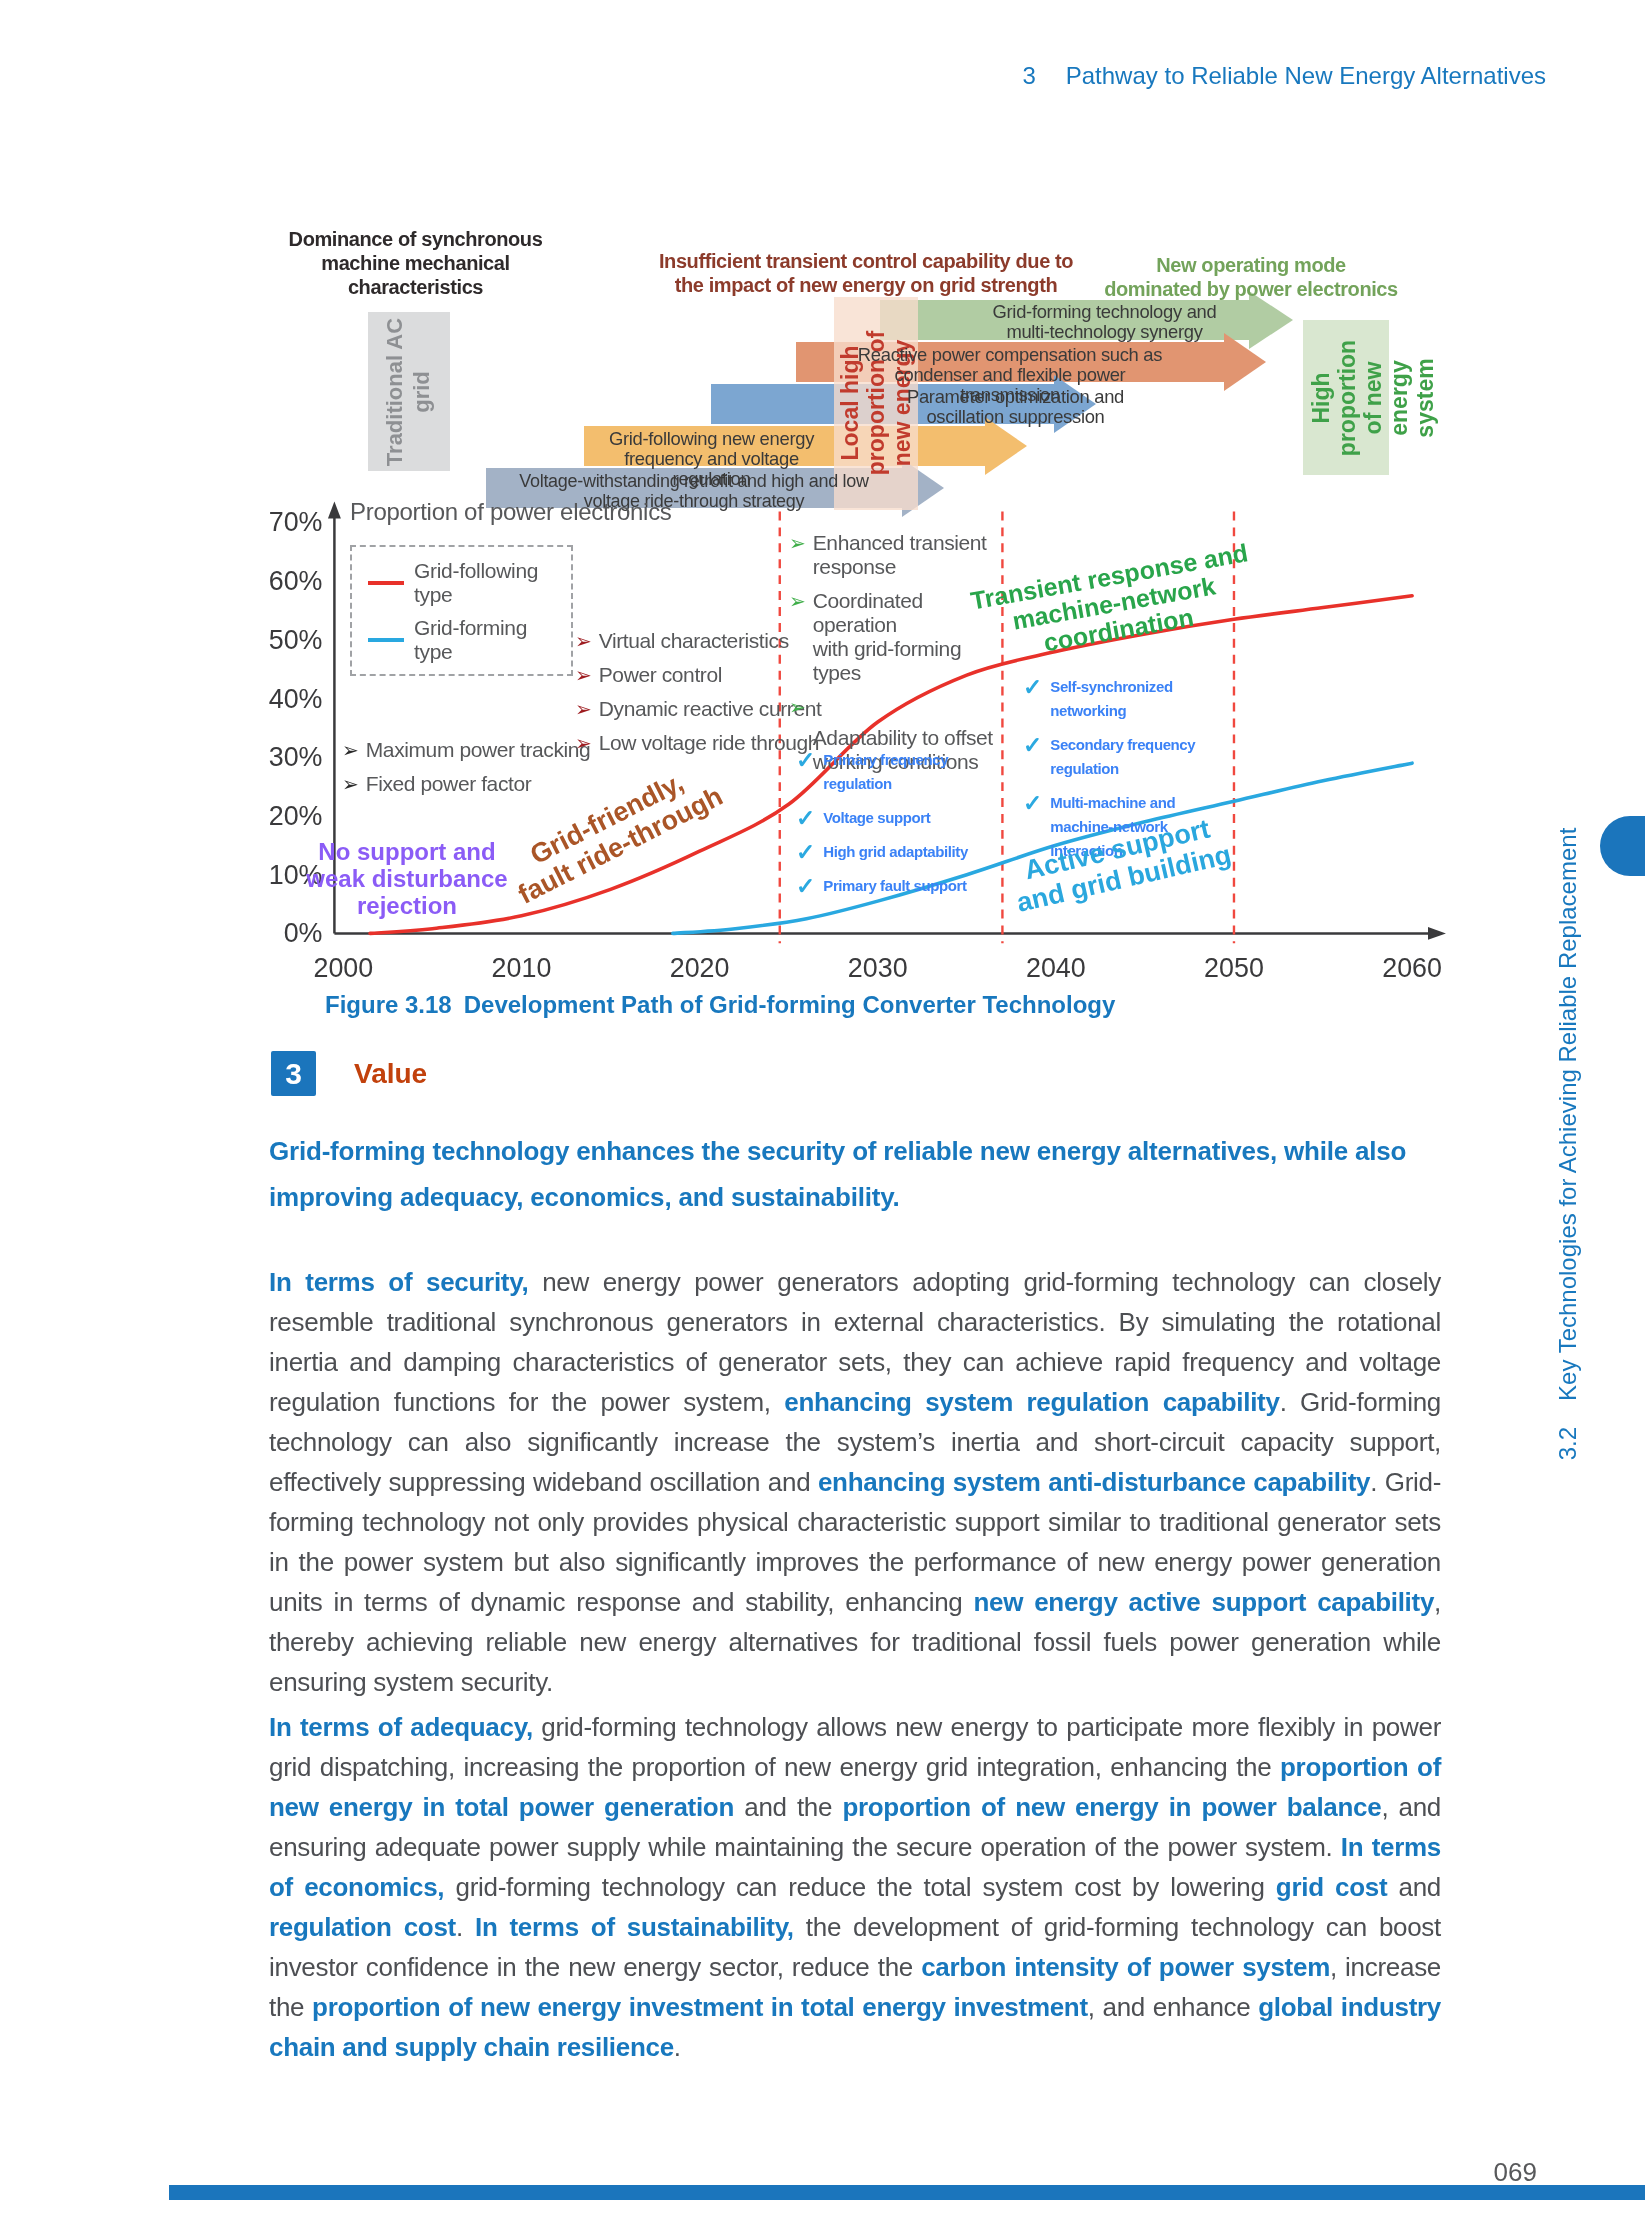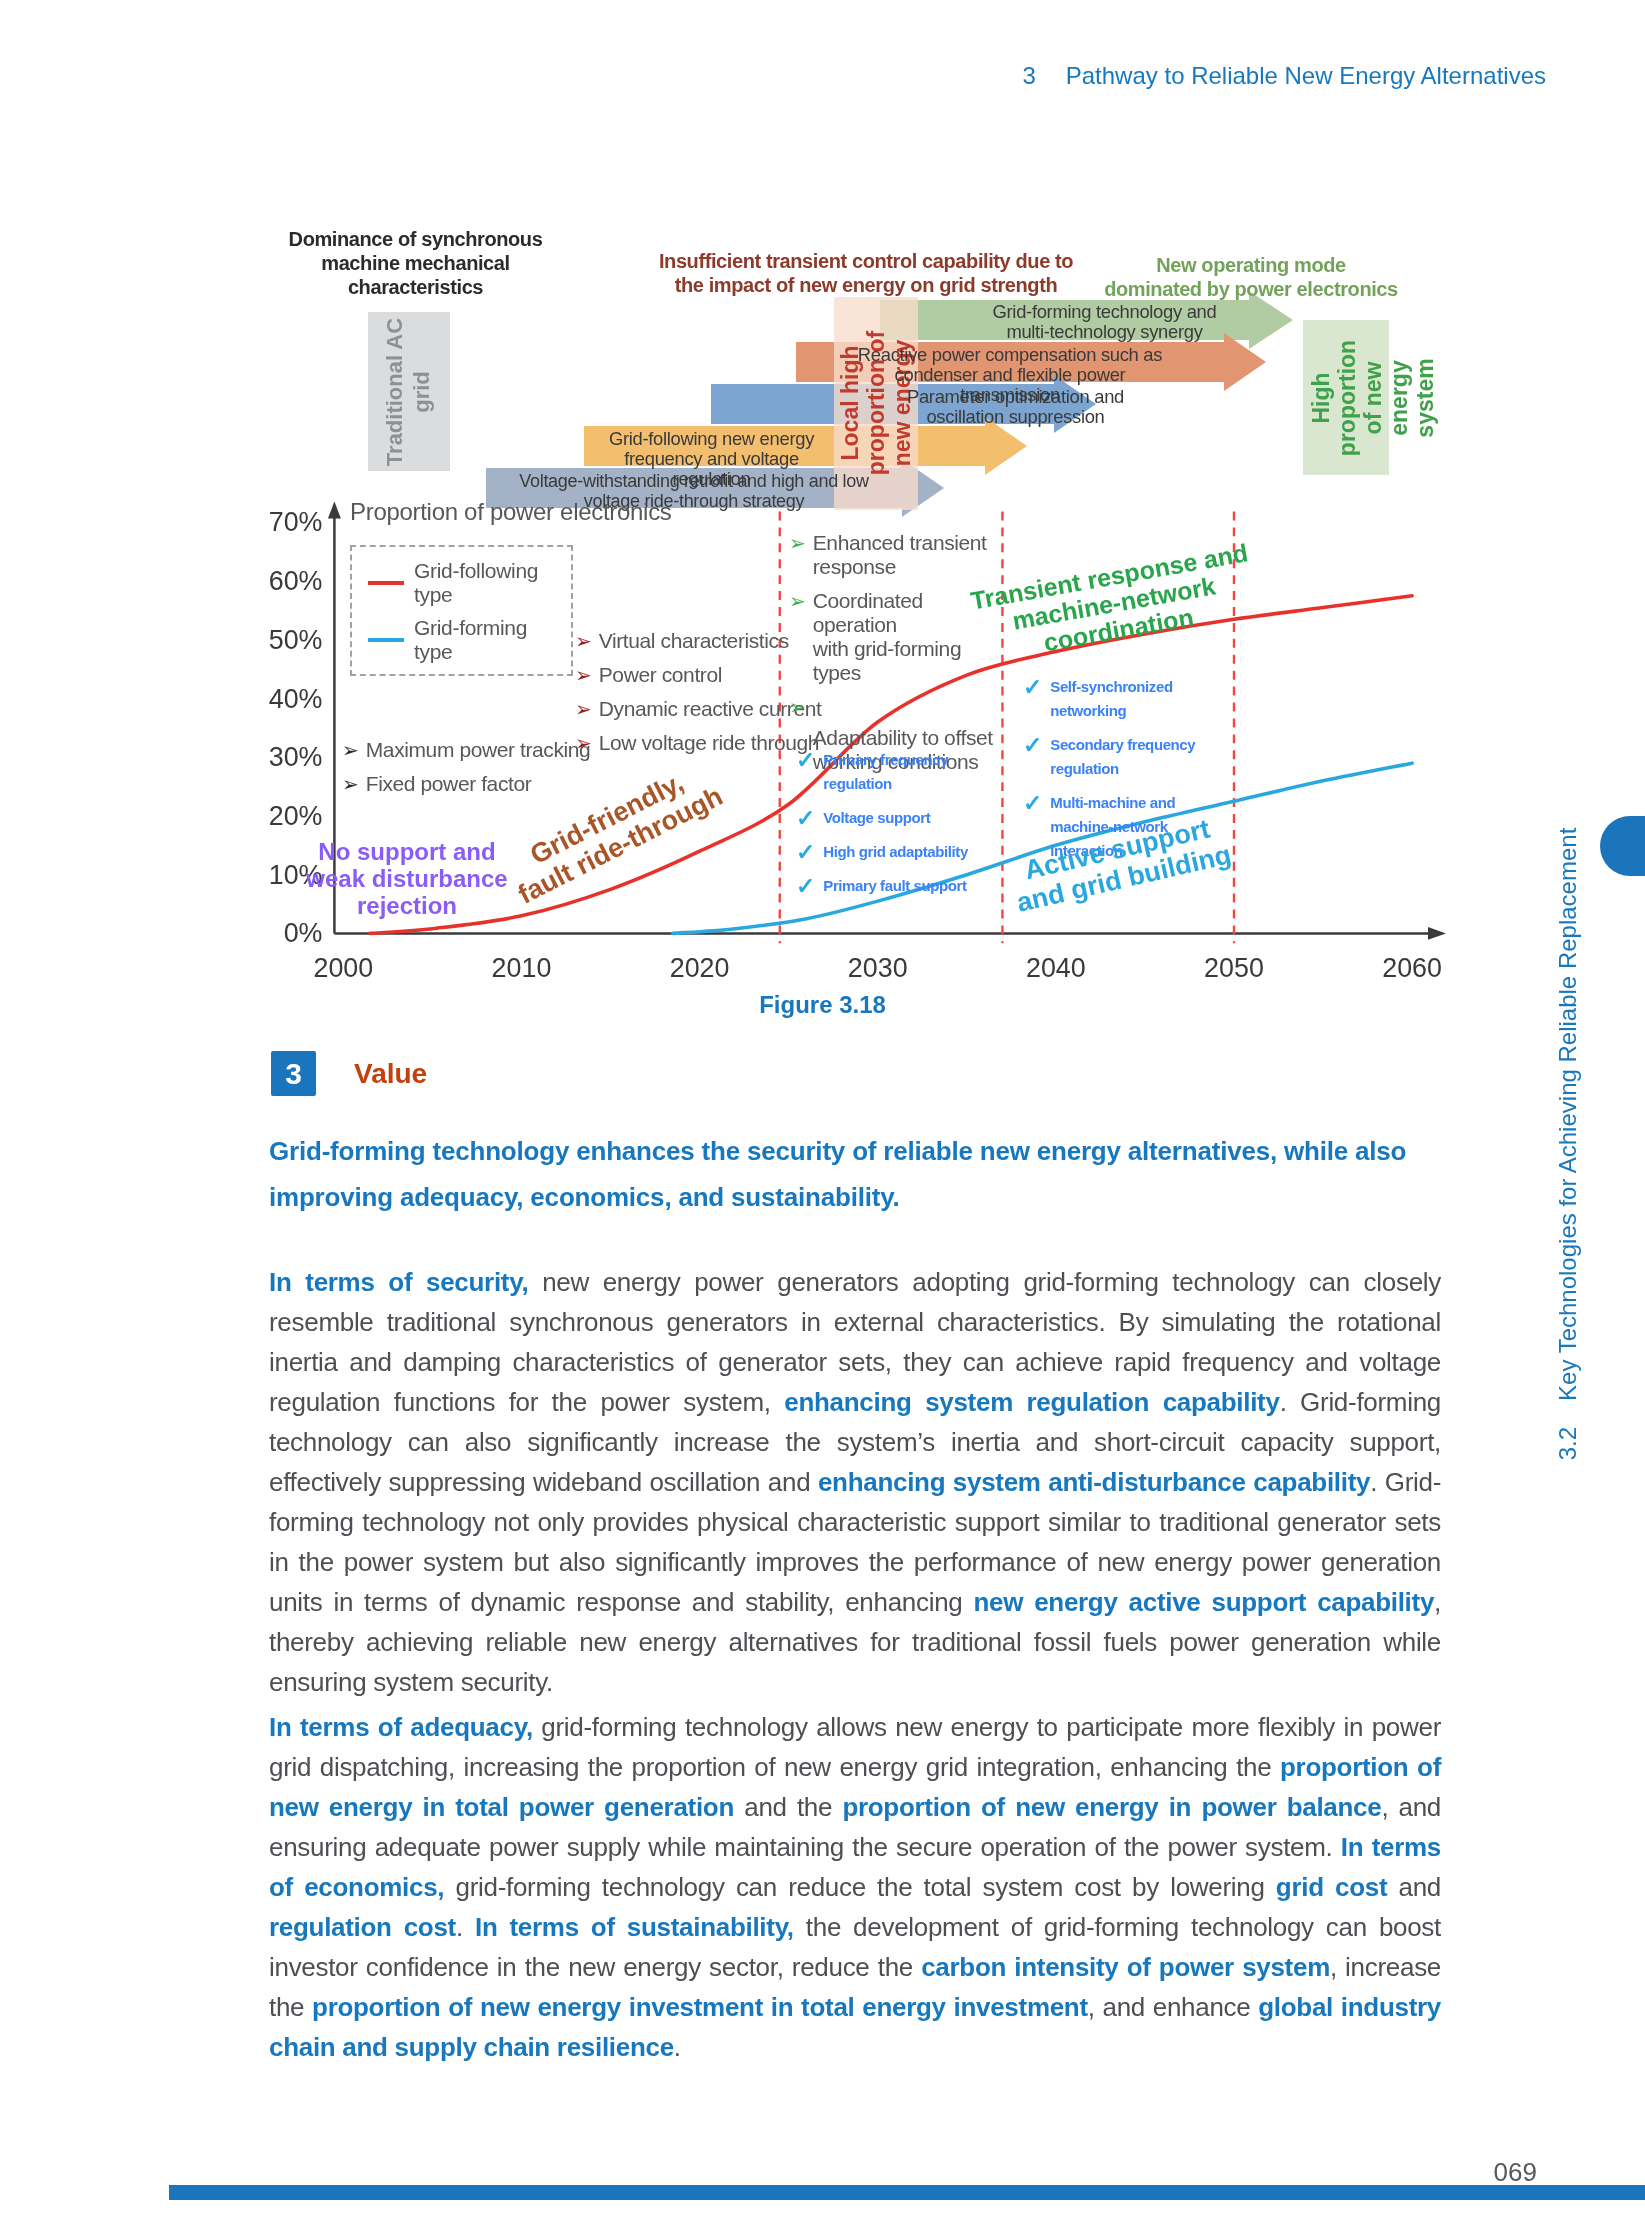--- a/index.html
+++ b/index.html
@@ -37,21 +37,21 @@
   .blist .item{display:flex;gap:7px;margin-bottom:10px;align-items:flex-start;}
   .blist .bul{font-size:20px;line-height:24px;flex:none;}
   .blist .txt{font-size:21px;line-height:24px;color:#57585A;letter-spacing:-0.4px;white-space:pre-line;}
   .cklist{position:absolute;z-index:4;}
   .cklist .item{display:flex;gap:8px;margin-bottom:10px;align-items:flex-start;}
   .cklist .ck{color:#2BA9E0;font-weight:bold;font-size:23px;line-height:24px;flex:none;}
   .cklist .txt{font-weight:bold;font-size:15px;line-height:24px;color:#3b82f6;
                letter-spacing:-0.4px;white-space:pre-line;}
   .rotlab{position:absolute;z-index:4;font-weight:bold;text-align:center;white-space:pre-line;}
   
-  .caption{position:absolute;left:325px;top:991px;width:995px;display:flex;justify-content:center;
+  .caption{position:absolute;left:325px;top:991px;width:995px;display:flex;
            gap:12px;color:#1878BE;font-weight:bold;font-size:24px;}
   .secbox{position:absolute;left:271px;top:1051px;width:45px;height:45px;background:#1B75BC;
           display:flex;align-items:center;justify-content:center;color:#fff;
           font-weight:bold;font-size:30px;border-radius:2px;}
   .sectitle{position:absolute;left:354px;top:1051px;height:45px;line-height:45px;
             color:#c2410c;font-weight:bold;font-size:28px;}
   .lead{position:absolute;left:269px;top:1128px;width:1174px;color:#1878BE;font-weight:bold;
         font-size:26px;line-height:46px;letter-spacing:-0.2px;}
   .para{position:absolute;left:269px;width:1172px;font-size:26px;line-height:40px;
         color:#4D4F53;text-align:justify;letter-spacing:-0.3px;}
@@ -261,20 +261,21 @@
     <div class="rotlab" style="left:484px;top:802px;width:259px;font-size:27px;line-height:30px;color:#AA5527;transform:rotate(-27deg);">Grid-friendly,
 fault ride-through</div>
     <div class="rotlab" style="left:955px;top:563px;width:318px;font-size:25px;line-height:27px;color:#29A54B;transform:rotate(-10deg);">Transient response and
 machine-network
 coordination</div>
     <div class="rotlab" style="left:971px;top:834px;width:299px;font-size:27px;line-height:30px;color:#2AA7DE;transform:rotate(-13deg);">Active support
 and grid building</div>
 
     <div class="caption">
       <span>Figure 3.18</span>
+      <span>Development Path of Grid-forming Converter Technology</span>
     </div>
   </div>
 
   <div class="secbox">3</div>
   <div class="sectitle">Value</div>
 
   <div class="lead">Grid-forming technology enhances the security of reliable new energy alternatives, while also improving adequacy, economics, and sustainability.</div>
 
   <div class="para" style="top:1262px;"><span class="hl">In terms of security,</span><span> new energy power generators adopting grid-forming technology can closely resemble traditional synchronous generators in external characteristics. By simulating the rotational inertia and damping characteristics of generator sets, they can achieve rapid frequency and voltage regulation functions for the power system, </span><span class="hl">enhancing system regulation capability</span><span>. Grid-forming technology can also significantly increase the system’s inertia and short-circuit capacity support, effectively suppressing wideband oscillation and </span><span class="hl">enhancing system anti-disturbance capability</span><span>. Grid-forming technology not only provides physical characteristic support similar to traditional generator sets in the power system but also significantly improves the performance of new energy power generation units in terms of dynamic response and stability, enhancing </span><span class="hl">new energy active support capability</span><span>, thereby achieving reliable new energy alternatives for traditional fossil fuels power generation while ensuring system security.</span></div>
   <div class="para" style="top:1707px;"><span class="hl">In terms of adequacy,</span><span> grid-forming technology allows new energy to participate more flexibly in power grid dispatching, increasing the proportion of new energy grid integration, enhancing the </span><span class="hl">proportion of new energy in total power generation</span><span> and the </span><span class="hl">proportion of new energy in power balance</span><span>, and ensuring adequate power supply while maintaining the secure operation of the power system. </span><span class="hl">In terms of economics,</span><span> grid-forming technology can reduce the total system cost by lowering </span><span class="hl">grid cost</span><span> and </span><span class="hl">regulation cost</span><span>. </span><span class="hl">In terms of sustainability,</span><span> the development of grid-forming technology can boost investor confidence in the new energy sector, reduce the </span><span class="hl">carbon intensity of power system</span><span>, increase the </span><span class="hl">proportion of new energy investment in total energy investment</span><span>, and enhance </span><span class="hl">global industry chain and supply chain resilience</span><span>.</span></div>

